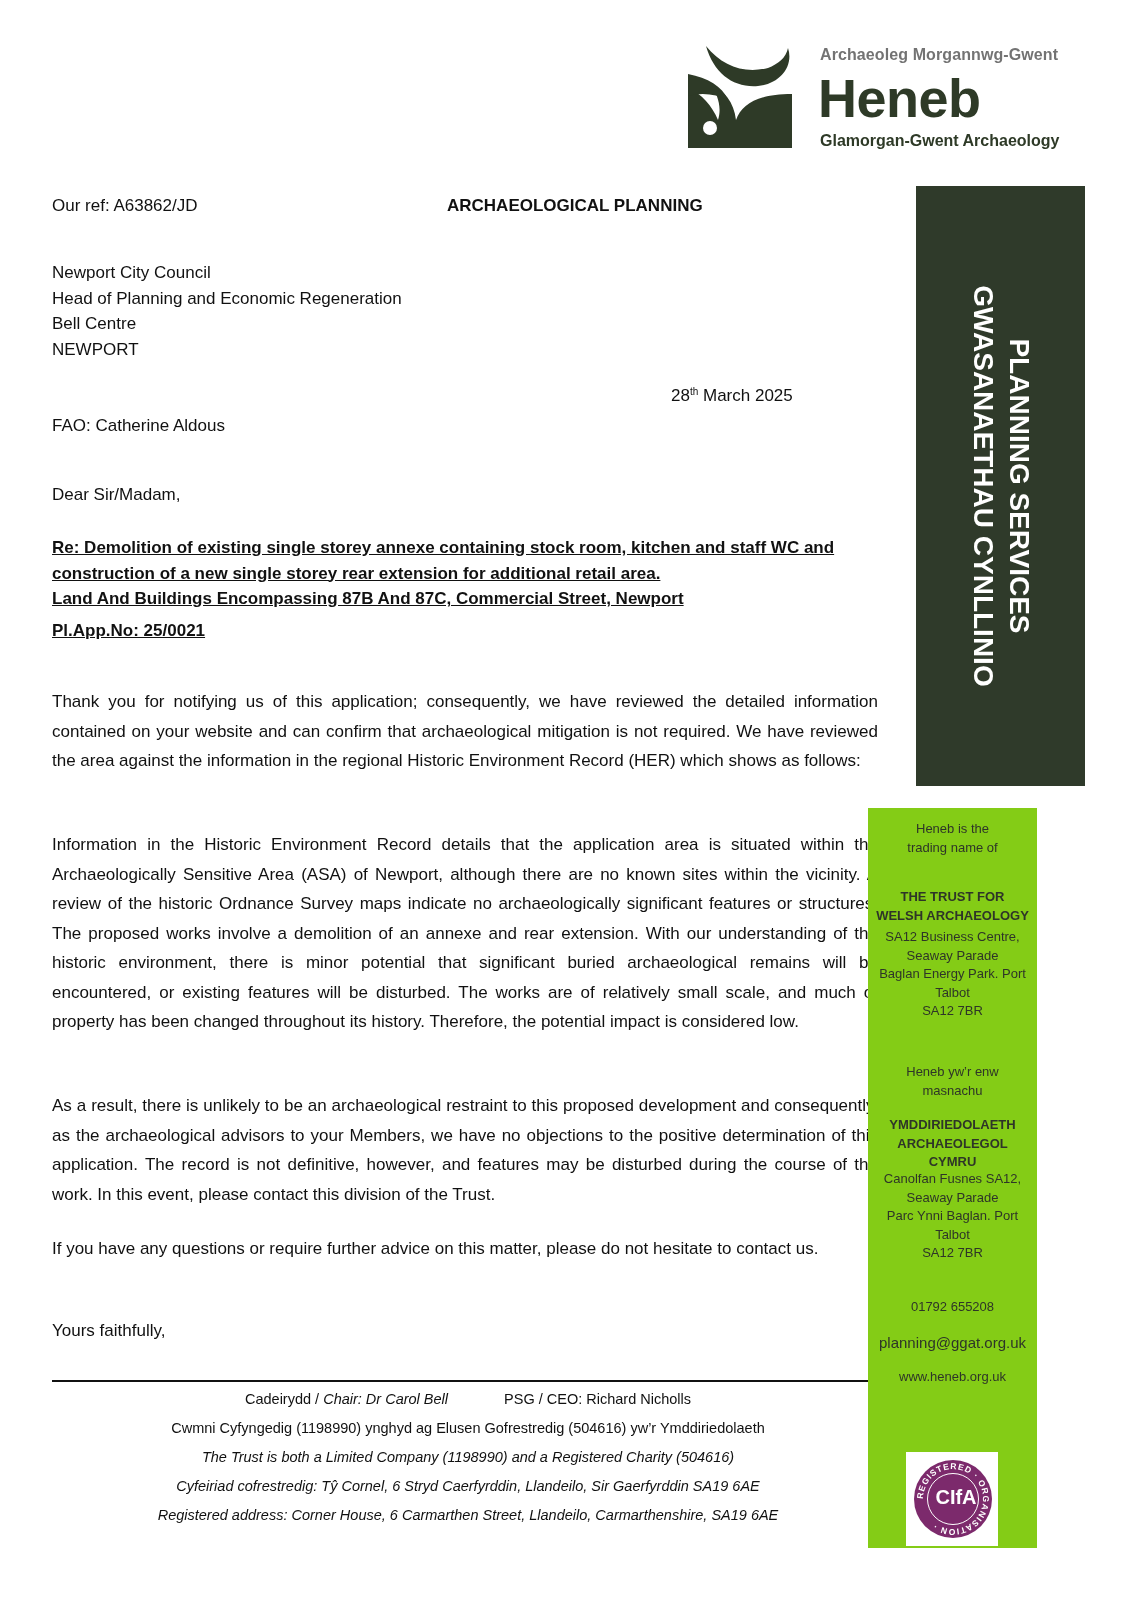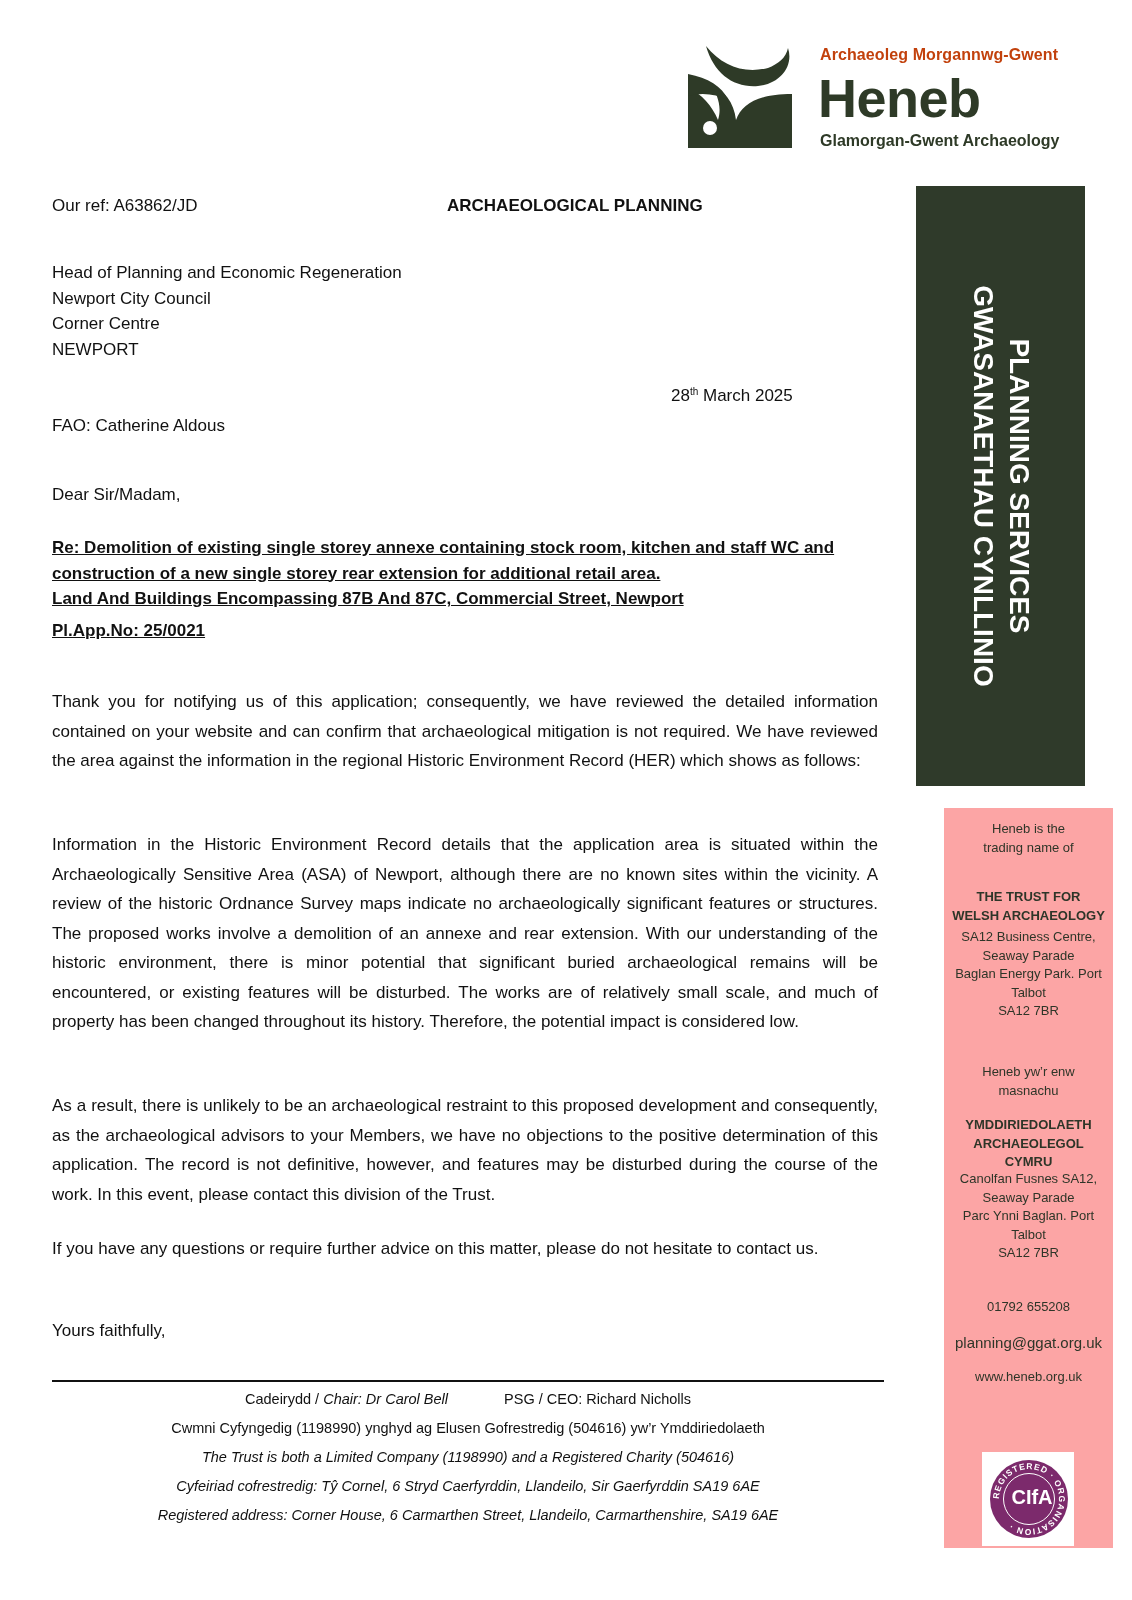--- a/index.html
+++ b/index.html
@@ -2,21 +2,21 @@
 <html><head>
 <meta charset="utf-8">
 <style>
   html, body { margin:0; padding:0; background:#ffffff; }
   body { width:1132px; height:1600px; position:relative; overflow:hidden;
          font-family:"Liberation Sans", "DejaVu Sans", sans-serif; color:#111; }
   .abs { position:absolute; }
 
   
   .logo-mark { left:688px; top:44px; width:104px; height:104px; }
-  .logo-top { left:820px; top:46px; font-weight:bold; font-size:16px; color:#c2410c; letter-spacing:0.1px;text-align:center; }
+  .logo-top { left:820px; top:46px; font-weight:bold; font-size:16px; color:#737373; letter-spacing:0.1px;text-align:center; }
   .logo-name { left:818px; top:70px; font-weight:bold; font-size:54px; line-height:56px; color:#2e3a27; letter-spacing:-0.5px; }
   .logo-bottom { left:820px; top:132px; font-weight:bold; font-size:16px; color:#2e3a27; }
 
   .ref { left:52px; top:196px; font-size:17px; }
   .heading { left:447px; top:196px; font-size:17px; font-weight:bold; }
 
   .address { left:52px; top:260px; font-size:17px; line-height:25.5px; }
   .date { left:671px; top:386px; font-size:17px; }
   .date sup { font-size:10px; vertical-align:6px; }
   .fao { left:52px; top:416px; font-size:17px; }
@@ -38,21 +38,21 @@
   .f2 { top:1420px; }
   .f3 { top:1449px; font-style:italic; }
   .f4 { top:1478px; font-style:italic; }
   .f5 { top:1507px; font-style:italic; }
   .gap { display:inline-block; width:56px; }
 
   
   .side-dark { left:916px; top:186px; width:169px; height:600px; background:#2f3a2a; }
   .side-title { position:absolute; left:50%; top:50%; transform:translate(-50%,-50%) rotate(90deg);
                 white-space:nowrap; color:#fff; font-weight:bold; font-size:28px; line-height:36px; text-align:center; }
-  .side-green { left:944px; top:808px; width:169px; height:740px; background:#fca5a5; }
+  .side-green { left:868px; top:808px; width:169px; height:740px; background:#84cc16; }
   .sg-text { position:absolute; left:0; width:169px; text-align:center; color:#2e3528; font-size:13px; line-height:18.5px; }
   .sg-bold { font-weight:bold; }
   .badge-box { position:absolute; left:38px; top:644px; width:92px; height:94px; background:#fff; }
   .badge { position:absolute; left:8px; top:8px; width:78px; height:78px; border-radius:50%; background:#7c2a6c; }
   .badge-inner { position:absolute; left:13px; top:13px; width:52px; height:52px; border-radius:50%; border:1.5px solid #fff; box-sizing:border-box; }
   .badge-txt { position:absolute; left:0; top:26px; width:84px; text-align:center; color:#fff; font-weight:bold; font-size:20px; }
   .badge-ring { position:absolute; left:0; top:0; width:78px; height:78px; }
 </style>
 </head>
 <body>
@@ -66,23 +66,23 @@
   </svg>
 </div>
 <div class="abs logo-top">Archaeoleg Morgannwg-Gwent</div>
 <div class="abs logo-name">Heneb</div>
 <div class="abs logo-bottom">Glamorgan-Gwent Archaeology</div>
 
 <div class="abs ref">Our ref: A63862/JD</div>
 <div class="abs heading">ARCHAEOLOGICAL PLANNING</div>
 
 <div class="abs address">
+  <div>Newport City Council</div>
   <div>Head of Planning and Economic Regeneration</div>
-  <div>Newport City Council</div>
-  <div>Corner Centre</div>
+  <div>Bell Centre</div>
   <div>NEWPORT</div>
 </div>
 
 <div class="abs date"><span>28</span><sup>th</sup><span> March 2025</span></div>
 
 <div class="abs fao">FAO: Catherine Aldous</div>
 <div class="abs salute">Dear Sir/Madam,</div>
 
 <div class="abs re">
   <div>Re: Demolition of existing single storey annexe containing stock room, kitchen and staff WC and construction of a new single storey rear extension for additional retail area.</div>

